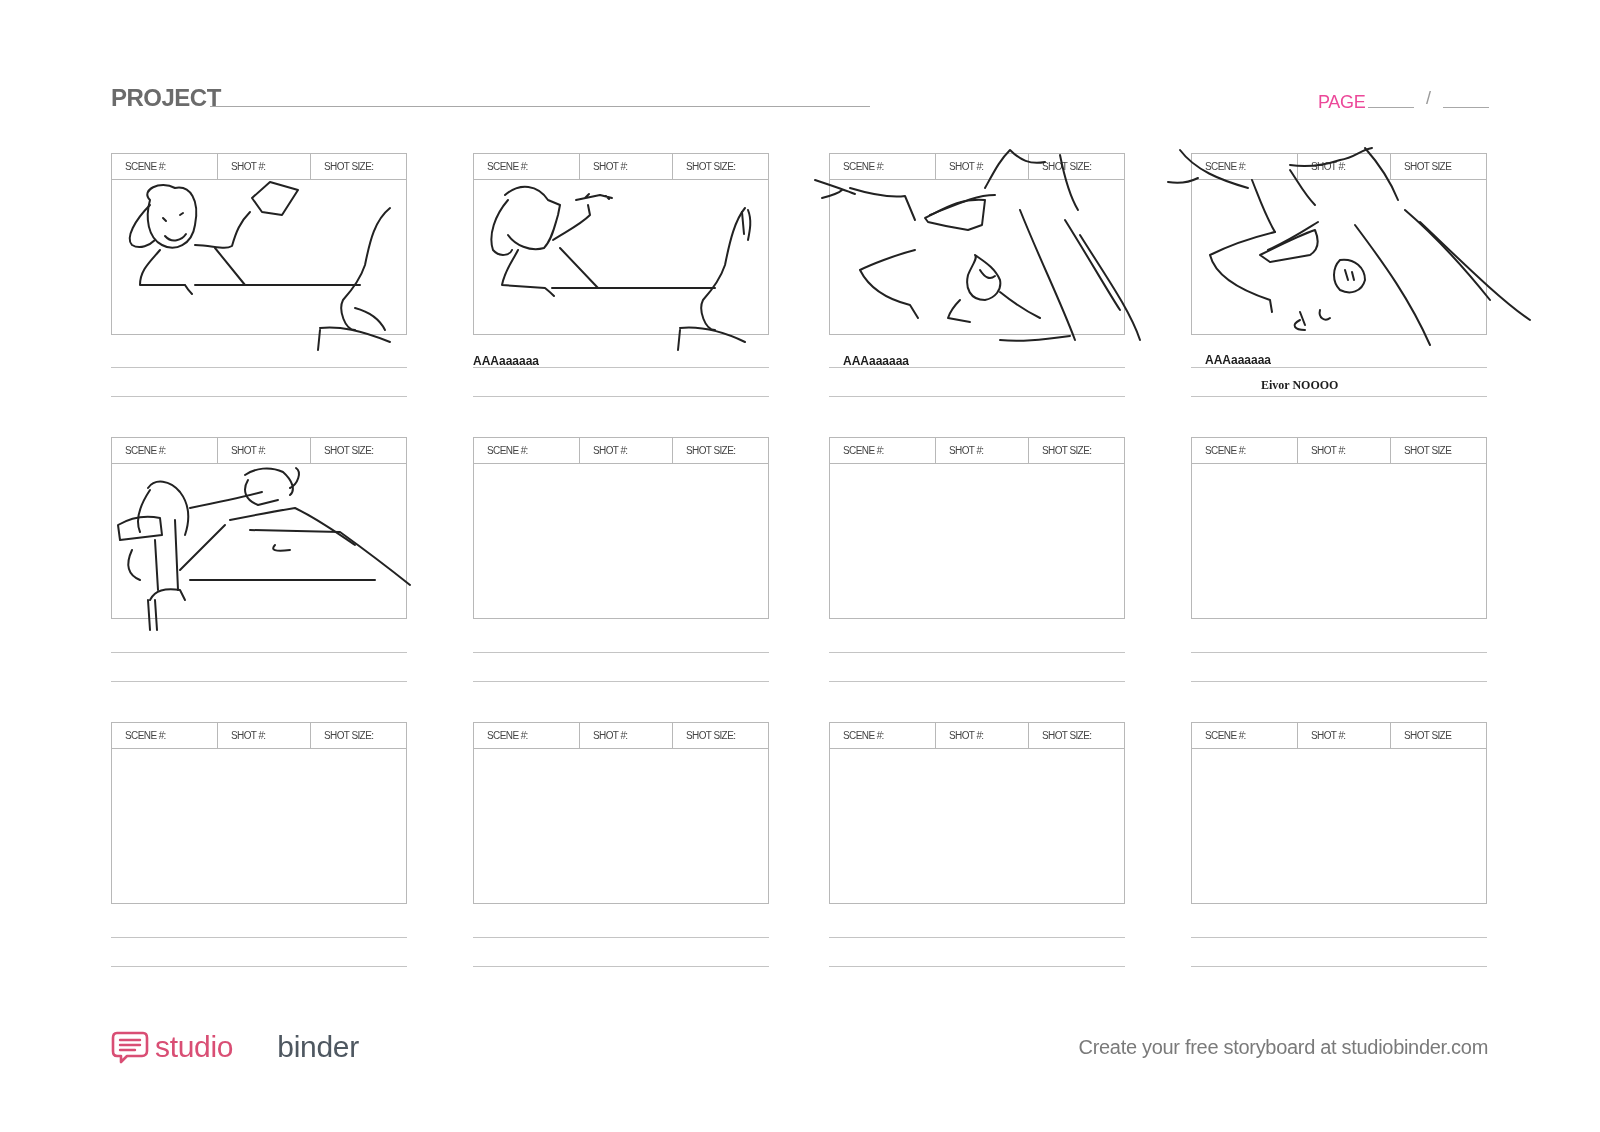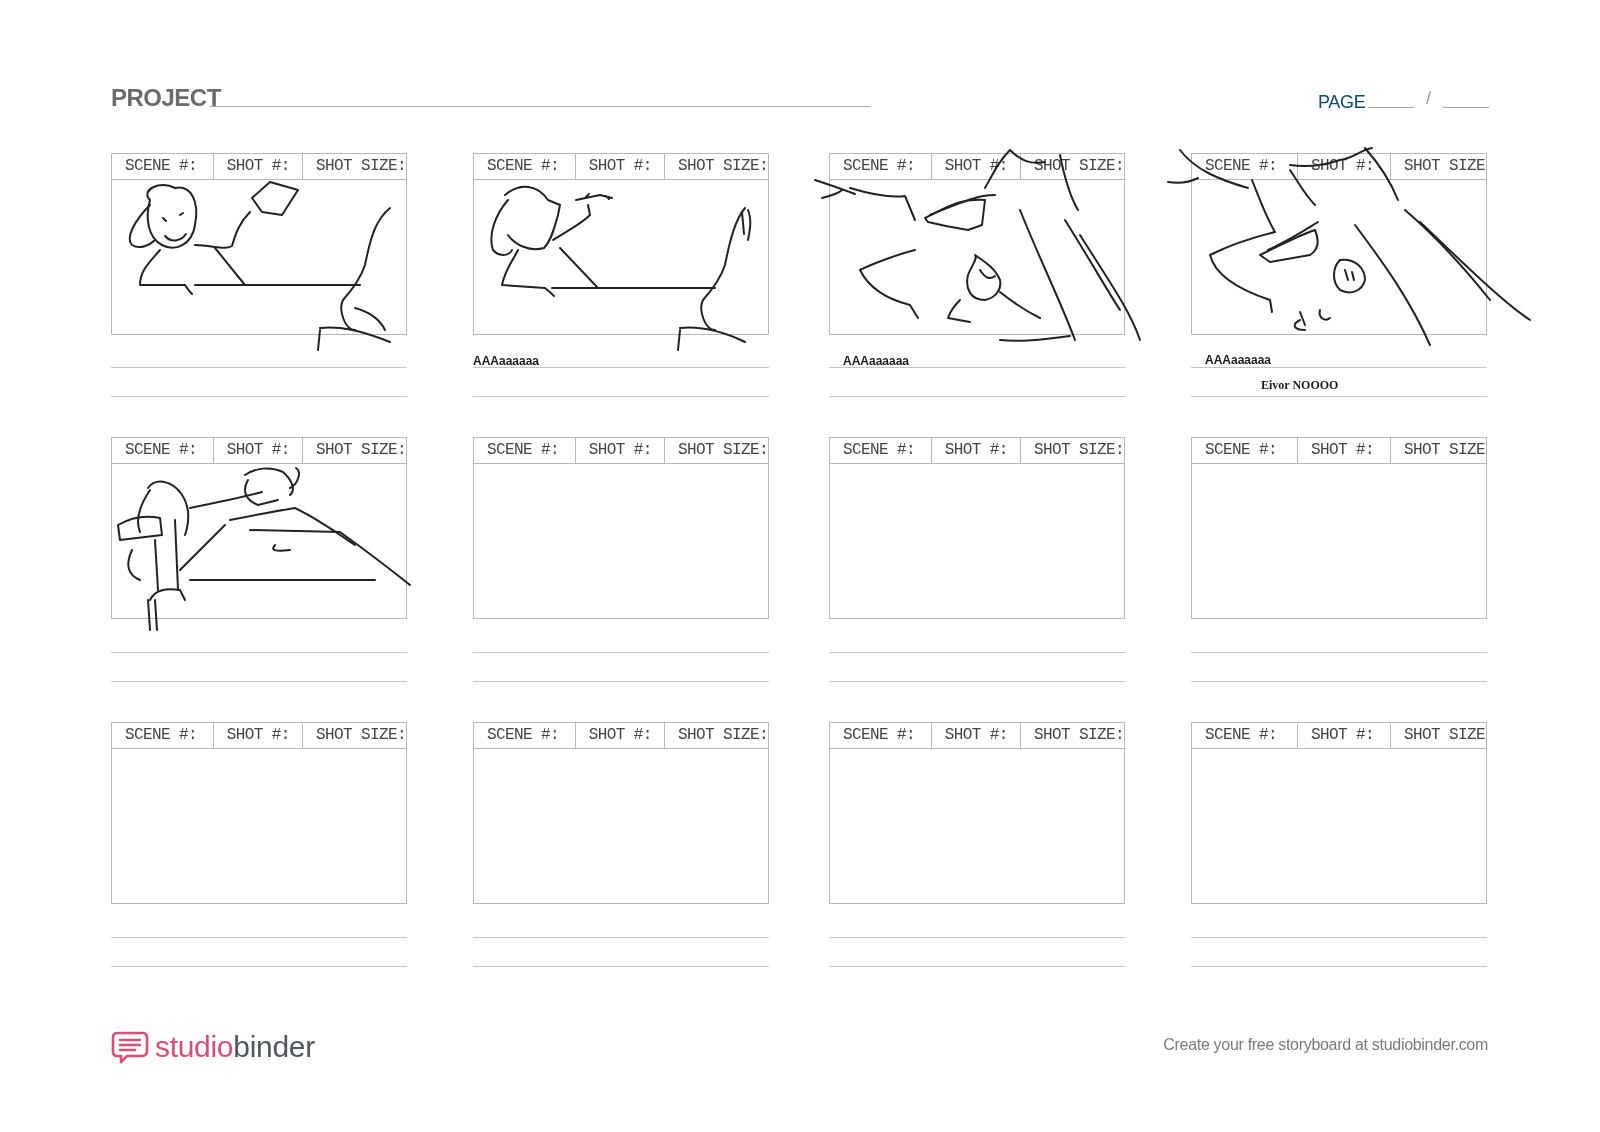--- a/index.html
+++ b/index.html
@@ -1,40 +1,40 @@
 <!DOCTYPE html>
 <html><head>
 <meta charset="utf-8">
 <style>
   html,body{margin:0;padding:0;background:#fff;}
   body{width:1600px;height:1132px;position:relative;overflow:hidden;font-family:"Liberation Sans",sans-serif;color:#333;}
   .project-label{position:absolute;left:111px;top:84px;font-size:24px;color:#6b6b6b;letter-spacing:-0.5px;font-weight:700;}
   .project-line{position:absolute;left:210px;top:106px;width:660px;height:0;border-top:1.5px solid #a8a8a8;}
-  .page-label{position:absolute;left:1318px;top:92px;font-size:18px;color:#0c4a6e;letter-spacing:-0.3px;}
+  .page-label{position:absolute;left:1318px;top:92px;font-size:18px;color:#ec4899;letter-spacing:-0.3px;}
   .page-line1{position:absolute;left:1368px;top:107px;width:46px;border-top:1.5px solid #a8a8a8;}
   .page-slash{position:absolute;left:1426px;top:88px;font-size:18px;color:#9a9a9a;}
   .page-line2{position:absolute;left:1443px;top:107px;width:46px;border-top:1.5px solid #a8a8a8;}
 
   .frame{position:absolute;width:296px;height:182px;border:1.5px solid #b8b8b8;box-sizing:border-box;background:transparent;}
   .frame .hdr{position:absolute;left:0;top:0;right:0;height:25px;border-bottom:1.5px solid #b8b8b8;display:flex;}
-  .frame .hdr .cell{height:25px;box-sizing:border-box;font-size:16px;color:#444;line-height:25px;padding-left:13px;letter-spacing:-0.6px;white-space:nowrap;font-family:Liberation Mono, monospace;}
+  .frame .hdr .cell{height:25px;box-sizing:border-box;font-size:10px;color:#444;line-height:25px;padding-left:13px;letter-spacing:-0.6px;white-space:nowrap;}
   .frame .hdr .c1{width:106px;border-right:1.5px solid #b8b8b8;}
   .frame .hdr .c2{width:93px;border-right:1.5px solid #b8b8b8;padding-left:13px;}
   .frame .hdr .c3{flex:1;padding-left:13px;}
   .frame .art{position:absolute;left:0;top:25px;right:0;bottom:0;}
   .cap-line{position:absolute;width:296px;border-top:1.5px solid #c4c4c4;}
   .cap-text{position:absolute;font-size:12px;font-weight:bold;color:#1d1d1d;white-space:nowrap;}
   .sketch{position:absolute;overflow:visible;pointer-events:none;}
   .sketch path{fill:none;stroke:#222;stroke-width:2;stroke-linecap:round;stroke-linejoin:round;}
 
   .logo{position:absolute;left:111px;top:1030px;display:flex;align-items:flex-end;}
   .logo-word{font-size:30px;letter-spacing:-0.3px;font-weight:300;}
   .logo-studio{color:#d94e74;}
-  .logo-binder{color:#4e5760;}
-  .footer-cta{position:absolute;right:112px;top:1036px;font-size:16px;color:#7a7a7a;letter-spacing:-0.3px;}
+  .logo-binder{color:#4e5760;margin-left:44px;}
+  .footer-cta{position:absolute;right:112px;top:1036px;font-size:20px;color:#7a7a7a;letter-spacing:-0.3px;}
 </style>
 </head>
 <body>
 
 <div class="project-label">PROJECT</div>
 <div class="project-line"></div>
 <div class="page-label">PAGE</div>
 <div class="page-line1"></div>
 <div class="page-slash">/</div>
 <div class="page-line2"></div>

